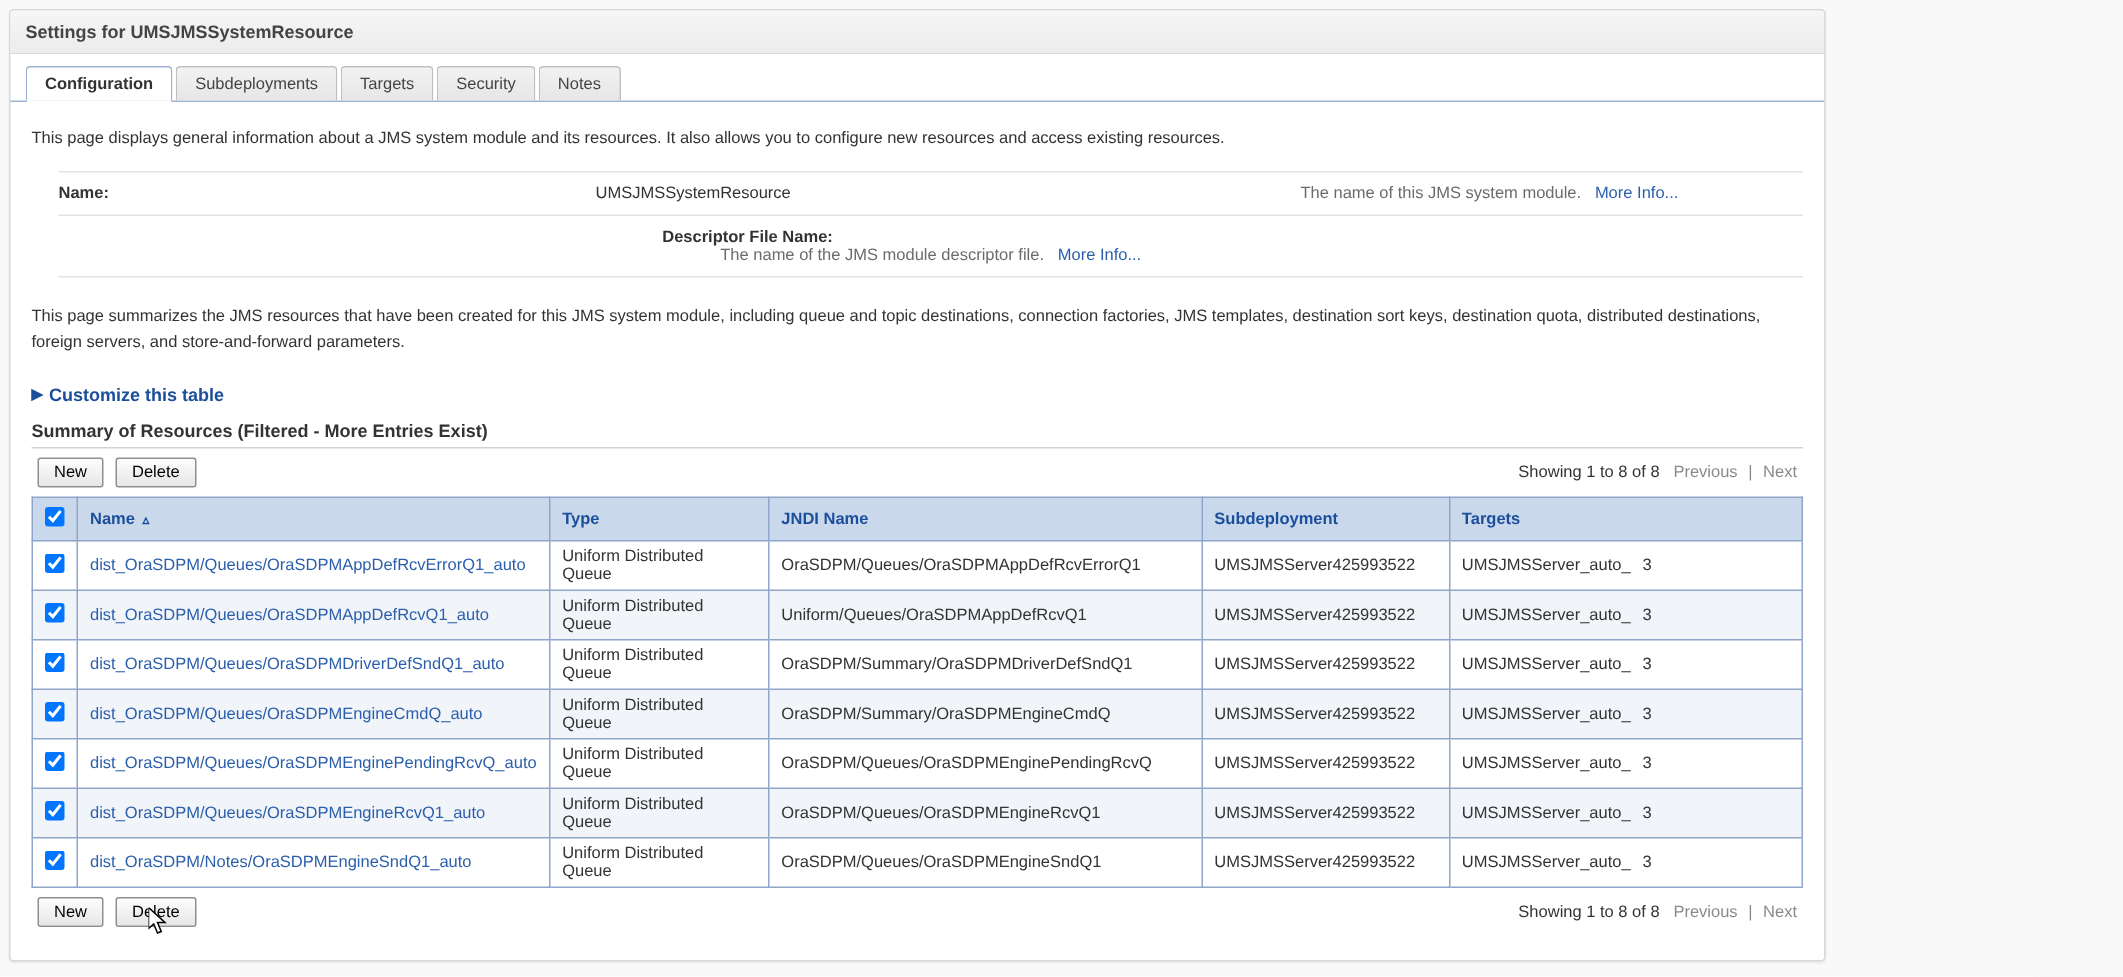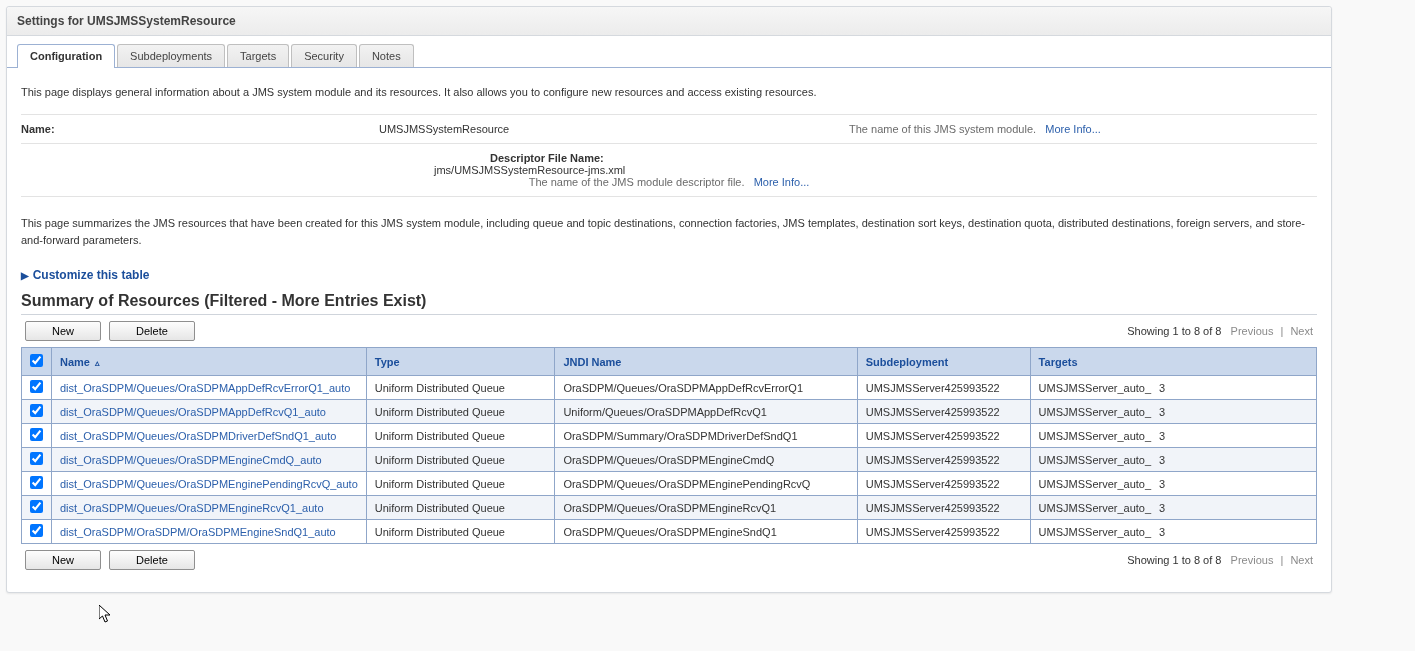--- a/index.html
+++ b/index.html
@@ -1,37 +1,37 @@
 <!DOCTYPE html>
 <html><head>
 <meta charset="utf-8">
 <style>
   *{box-sizing:border-box;}
   body{margin:0;padding:6px;background:#f9f9f9;font-family:Arial,Helvetica,sans-serif;font-size:11px;color:#333;}
-  .panel{width:1326px;background:#fff;border:1px solid #d5d9de;border-radius:3px;box-shadow:0 1px 2px rgba(0,0,0,0.07);}
+  .panel{width:1211px;background:#fff;border:1px solid #d5d9de;border-radius:3px;box-shadow:0 1px 2px rgba(0,0,0,0.07);}
   .panel-title{font-weight:bold;font-size:12px;color:#444;padding:7px 10px;background:linear-gradient(#f6f6f6,#ececec);border-bottom:1px solid #d5d9de;border-radius:3px 3px 0 0;}
   .tabs{display:flex;align-items:flex-end;padding:8px 10px 0 10px;border-bottom:1px solid #9cb1d3;}
   .tab{padding:5px 12px;border:1px solid #bfbfbf;border-bottom:none;margin-right:2px;border-radius:3px 3px 0 0;background:linear-gradient(#f2f2f2,#e6e6e6);color:#444;cursor:pointer;font-size:11px;position:relative;}
   .tab.active{background:#fff;border-color:#9cb1d3;font-weight:bold;color:#333;}
   .tab.active::after{content:"";position:absolute;left:0;right:0;bottom:-1px;height:1px;background:#fff;}
   .body{padding:14px 14px 16px 14px;}
   .desc{margin:4px 0 16px 0;color:#333;}
-  .info-row{display:flex;align-items:center;border-top:1px solid #e3e3e3;border-bottom:1px solid #e3e3e3;padding:8px 0;}
+  .info-row{display:flex;align-items:center;border-top:1px solid #e3e3e3;border-bottom:1px solid #e3e3e3;padding:8px 0;margin-left:18px;}
   .info-row + .info-row{border-top:none;flex-direction:column;}
   .info-label{width:358px;font-weight:bold;}
   .info-value{width:470px;}
   .info-hint{flex:1;color:#6b6b6b;}
   a{color:#2b5fab;text-decoration:none;}
   .para2{margin:18px 0 20px 0;color:#333;line-height:1.5;}
   .customize{display:inline-flex;align-items:center;font-weight:bold;color:#1b4e9b;cursor:pointer;margin-bottom:10px;font-size:12px;}
   .customize .tri{color:#1b4e9b;margin-right:4px;font-size:10px;}
-  .section-title{font-weight:bold;font-size:16px;margin-bottom:4px;}
+  .section-title{font-weight:bold;font-size:12px;margin-bottom:4px;}
   .toolbar{display:flex;align-items:center;justify-content:space-between;border-top:1px solid #cfd4db;padding:6px 4px;}
   .toolbar-pair{display:flex;gap:8px;}
-  .btn{padding:3px 26px;border:1px solid #8f8f8f;border-radius:2px;background:linear-gradient(#fdfdfd,#e6e6e6);font-size:11px;cursor:pointer;}
+  .btn{padding:3px 10px;border:1px solid #8f8f8f;border-radius:2px;background:linear-gradient(#fdfdfd,#e6e6e6);font-size:11px;cursor:pointer;}
   .pager{font-size:11px;color:#333;}
   .pager .disabled{color:#8a8a8a;}
   .pager .sep{margin:0 4px;color:#888;}
   table.data{width:100%;border-collapse:collapse;border:1px solid #8fa6c9;}
   table.data th{background:#cad8ec;color:#1b4e9b;font-weight:bold;text-align:left;padding:6px 8px;border:1px solid #8fa6c9;font-size:11px;}
   table.data td{border:1px solid #8fa6c9;padding:4px 8px;font-size:11px;}
   table.data tr:nth-child(odd) td{background:#fff;}
   table.data tr:nth-child(even) td{background:#f1f4f9;}
   .chk-col{width:28px;text-align:center;}
   input[type=checkbox]{margin:0;}
@@ -60,21 +60,20 @@
     <div class="info-row">
       <div class="info-label">Name:</div>
       <div class="info-value">UMSJMSSystemResource</div>
       <div class="info-hint">
         <span>The name of this JMS system module.</span>&nbsp;&nbsp;
         <a href="#">More Info...</a>
       </div>
     </div>
     <div class="info-row">
       <div class="info-label">Descriptor File Name:</div>
-      <div class="info-value">jms/UMSJMSSystemResource-jms.xml</div>
       <div class="info-hint">
         <span>The name of the JMS module descriptor file.</span>&nbsp;&nbsp;
         <a href="#">More Info...</a>
       </div>
     </div>
 
     <div class="para2">This page summarizes the JMS resources that have been created for this JMS system module, including queue and topic destinations, connection factories, JMS templates, destination sort keys, destination quota, distributed destinations, foreign servers, and store-and-forward parameters.</div>
 
     <div class="customize">
       <span class="tri">▶</span>
@@ -144,21 +143,21 @@
               <div class="targets-cell">
                 <span>UMSJMSServer_auto_</span>
                 <span class="sub">3</span>
               </div>
             </td>
           </tr>
           <tr>
             <td class="chk-col"><input type="checkbox" checked="" style=""></td>
             <td><a href="#">dist_OraSDPM/Queues/OraSDPMEngineCmdQ_auto</a></td>
             <td>Uniform Distributed Queue</td>
-            <td>OraSDPM/Queues/OraSDPMEngineCmdQ</td>
+            <td>OraSDPM/Summary/OraSDPMEngineCmdQ</td>
             <td>UMSJMSServer425993522</td>
             <td>
               <div class="targets-cell">
                 <span>UMSJMSServer_auto_</span>
                 <span class="sub">3</span>
               </div>
             </td>
           </tr>
           <tr>
             <td class="chk-col"><input type="checkbox" checked="" style=""></td>
@@ -181,21 +180,21 @@
             <td>UMSJMSServer425993522</td>
             <td>
               <div class="targets-cell">
                 <span>UMSJMSServer_auto_</span>
                 <span class="sub">3</span>
               </div>
             </td>
           </tr>
           <tr>
             <td class="chk-col"><input type="checkbox" checked="" style=""></td>
-            <td><a href="#">dist_OraSDPM/OraSDPM/OraSDPMEngineSndQ1_auto</a></td>
+            <td><a href="#">dist_OraSDPM/Notes/OraSDPMEngineSndQ1_auto</a></td>
             <td>Uniform Distributed Queue</td>
             <td>OraSDPM/Queues/OraSDPMEngineSndQ1</td>
             <td>UMSJMSServer425993522</td>
             <td>
               <div class="targets-cell">
                 <span>UMSJMSServer_auto_</span>
                 <span class="sub">3</span>
               </div>
             </td>
           </tr>

